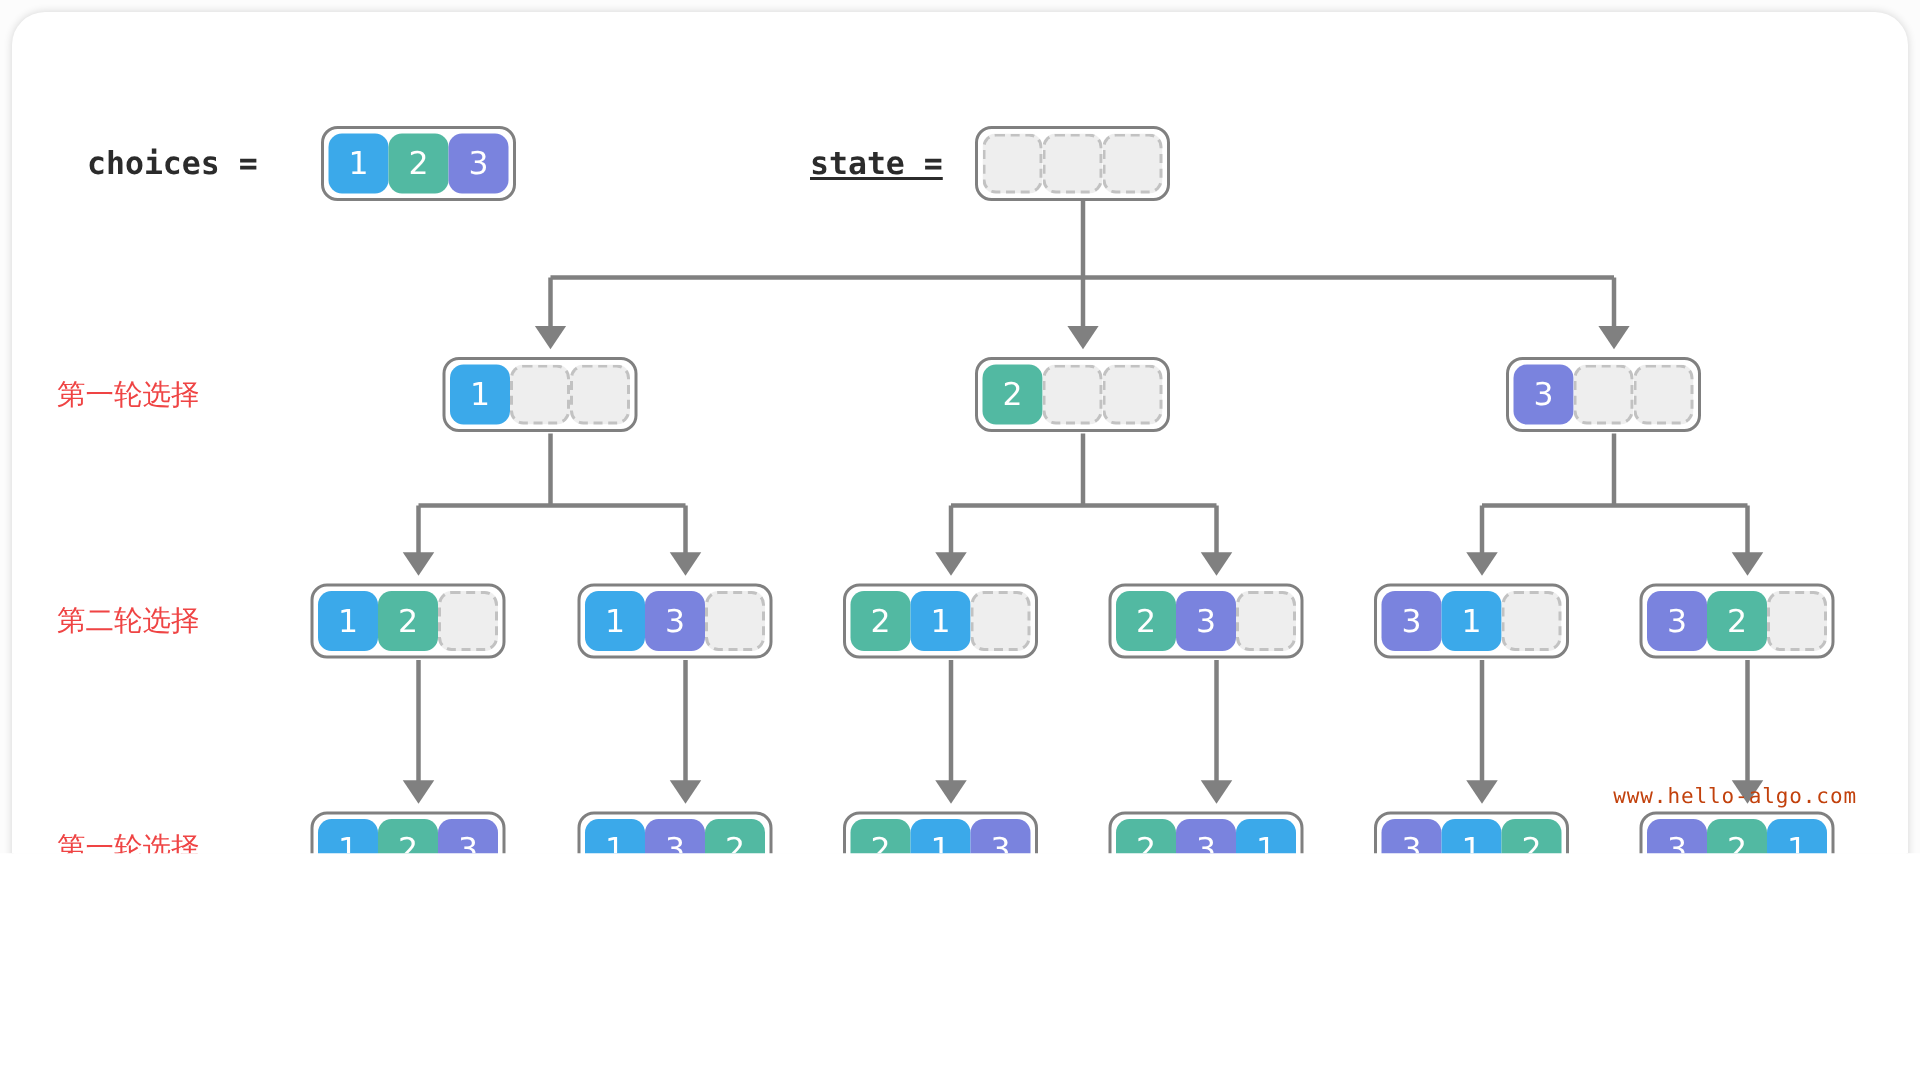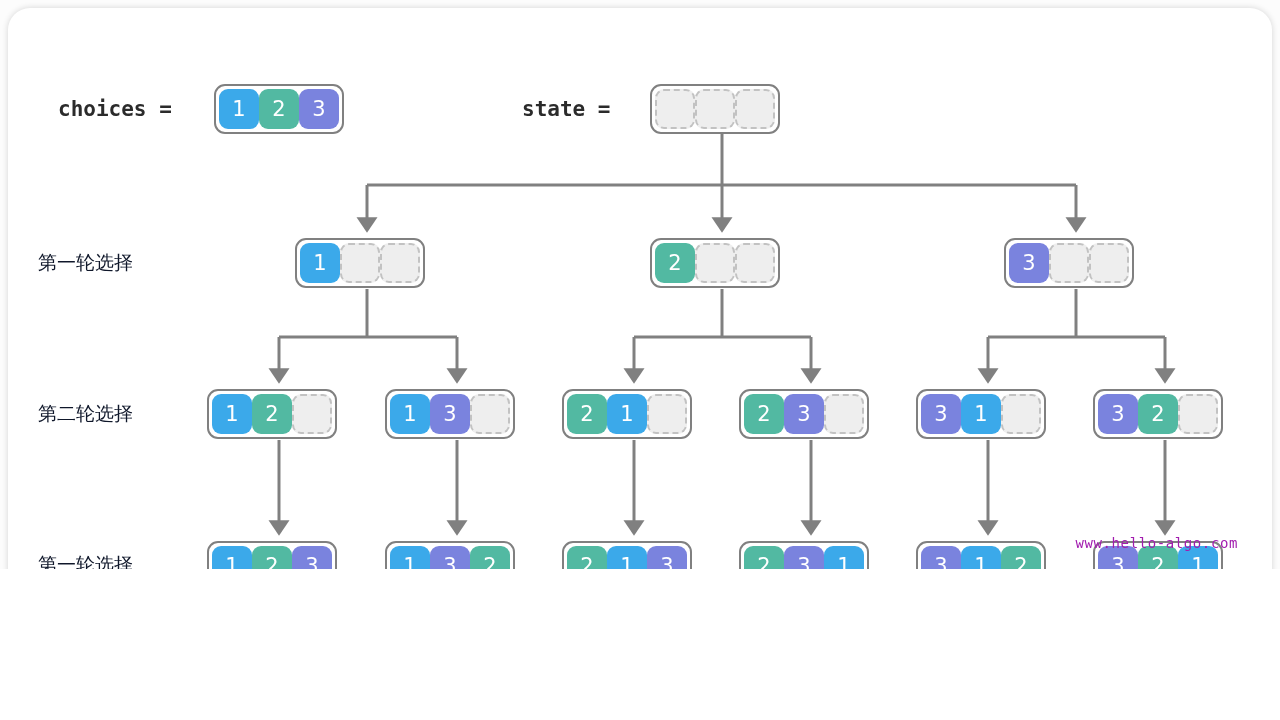--- a/index.html
+++ b/index.html
@@ -40,31 +40,31 @@
     font-family: "DejaVu Sans Mono", monospace;
     font-size: 21px;
     font-weight: 700;
     color: #2b2b2b;
     white-space: nowrap;
   }
   .row-label {
     position: absolute;
     font-family: "DejaVu Sans", sans-serif;
     font-size: 19px;
-    color: #0f172a;
+    color: #ef4444;
     white-space: nowrap;
   }
   .watermark {
     position: absolute;
     right: 42px;
-    bottom: 18px;
+    bottom: 30px;
     font-family: "DejaVu Sans Mono", monospace;
     font-size: 14px;
     letter-spacing: 0.6px;
-    color: #a21caf;
+    color: #c2410c;
     white-space: nowrap;
   }
 
   
   .node {
     position: absolute;
     display: flex;
     align-items: center;
     box-sizing: border-box;
     border: 2.5px solid #808080;
@@ -132,21 +132,21 @@
       <path d="M279,440 L279,531" marker-end="url(#arrow)"></path>
       <path d="M457,440 L457,531" marker-end="url(#arrow)"></path>
       <path d="M634,440 L634,531" marker-end="url(#arrow)"></path>
       <path d="M811,440 L811,531" marker-end="url(#arrow)"></path>
       <path d="M988,440 L988,531" marker-end="url(#arrow)"></path>
       <path d="M1165,440 L1165,531" marker-end="url(#arrow)"></path>
     </g>
   </svg>
 
   <div class="mono-label" style="left:58px; top:97px;">choices =</div>
-  <div class="mono-label" style="left:522px; top:97px;">state =</div>
+  <div class="mono-label" style="left:540px; top:97px;text-decoration:underline;">state =</div>
 
   <div class="row-label" style="left:38px; top:250px;">第一轮选择</div>
   <div class="row-label" style="left:38px; top:401px;font-family:Liberation Mono, monospace;">第二轮选择</div>
   <div class="row-label" style="left:38px; top:552px;">第一轮选择</div>
 
   <div class="node" id="n-choices" style="left:214px; top:84px;">
       <div class="cell v1">1</div>
       <div class="cell v2">2</div>
       <div class="cell v3">3</div>
     </div>

